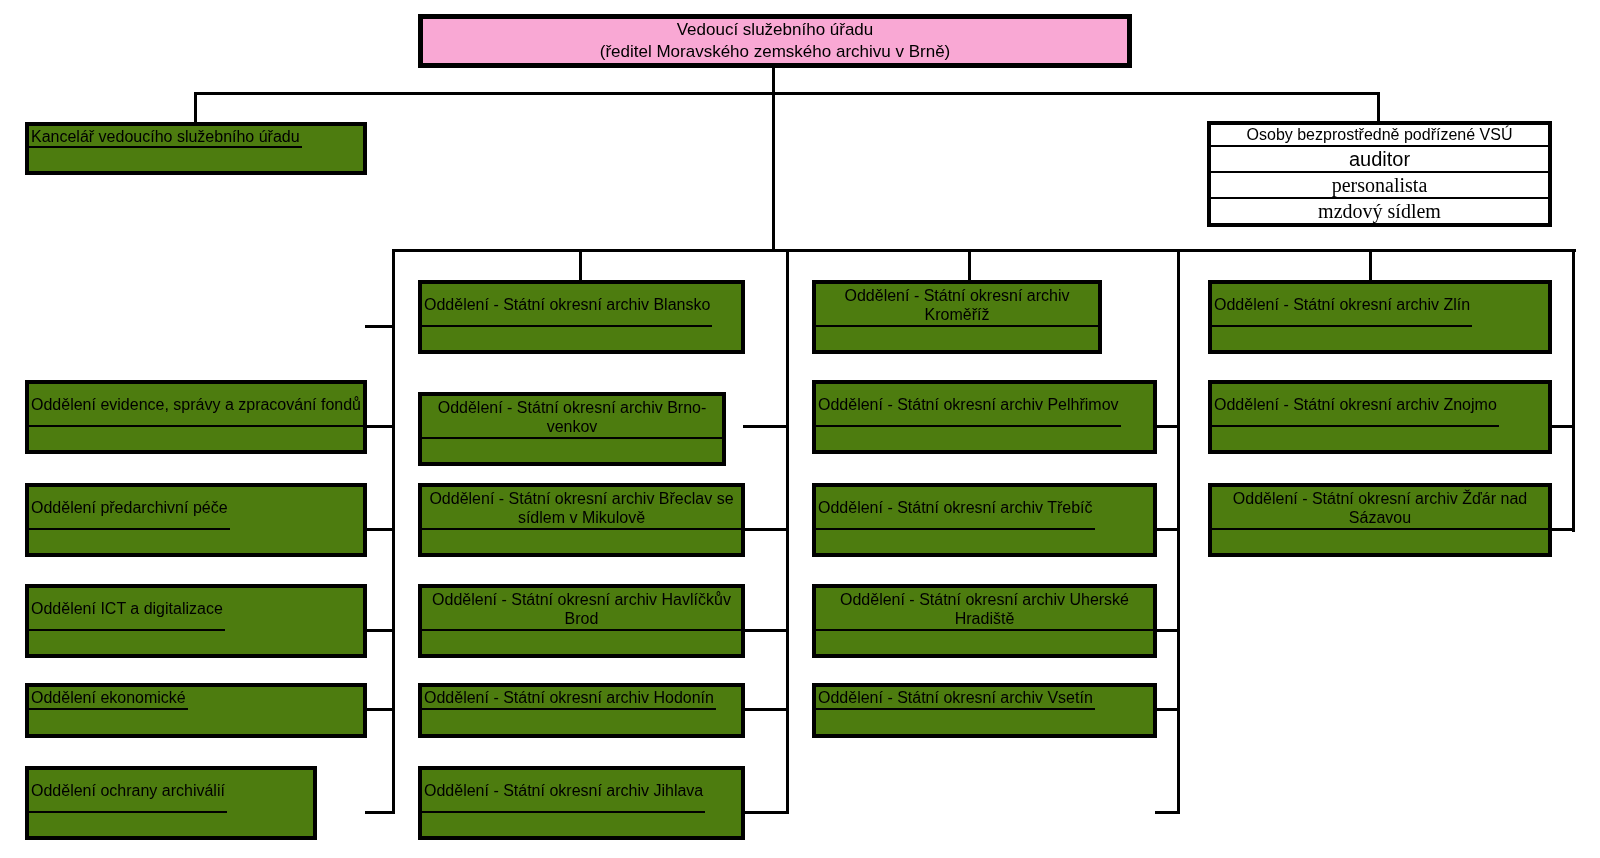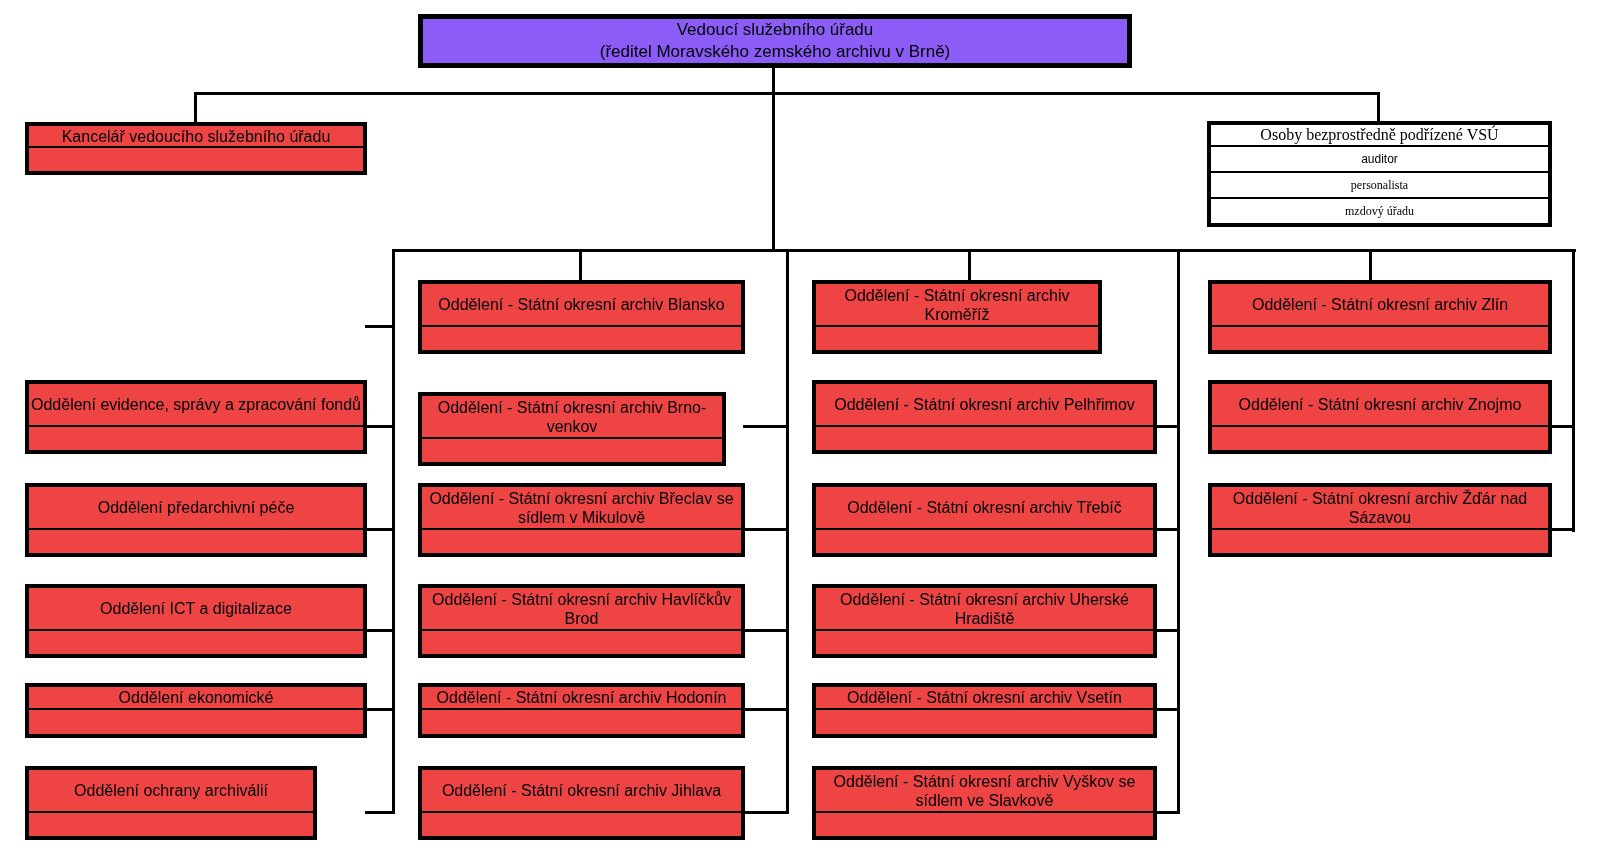--- a/index.html
+++ b/index.html
@@ -12,43 +12,43 @@
     overflow:hidden;
   }
   .stage{position:absolute;left:0;top:0;width:1600px;height:858px;}
   
   .ln{position:absolute;background:#000;}
   
   .node{
     position:absolute;
     box-sizing:border-box;
     border:4px solid #000;
-    background:#ef4444;
-    display:flex;
-    flex-direction:column;
+    background:#4d7c0f;
+    display:flex;
+    flex-direction:row;
   }
   .node .title{
     height:41px;
     border-bottom:2px solid #000;
     display:flex;
     align-items:center;
     justify-content:center;
     text-align:center;
     font-size:16px;
     line-height:19px;
     padding:0 2px;
   }
   .node.short .title{height:21px;}
   .node .void{flex:1;}
   
   .root{
     position:absolute;
     box-sizing:border-box;
     border:5px solid #000;
-    background:#8b5cf6;
+    background:#f9a8d4;
     display:flex;
     flex-direction:column;
     align-items:center;
     justify-content:center;
     text-align:center;
     font-size:17px;
     line-height:22px;
   }
   
   .kancelar .title{height:20px;}
@@ -58,26 +58,26 @@
     box-sizing:border-box;
     border:4px solid #000;
     background:#fff;
     display:flex;
     flex-direction:column;
   }
   .osoby .title{
     height:20px;
     border-bottom:2px solid #000;
     display:flex;align-items:center;justify-content:center;
-    font-size:16px;text-align:right;font-family:Liberation Serif, serif;
+    font-size:16px;text-align:right;
   }
   .osoby .orow{
     flex:1;
     display:flex;align-items:center;justify-content:center;
-    font-size:12px;text-align:center;
+    font-size:20px;text-align:center;
   }
   .osoby .orow + .orow{border-top:2px solid #000;font-family:Liberation Serif, serif;}
 </style>
 </head>
 <body>
 
 <div class="stage">
 
   <div class="ln" style="left:772px;top:68px;width:3px;height:182px"></div>
   <div class="ln" style="left:194px;top:92px;width:1186px;height:3px"></div>
@@ -123,21 +123,21 @@
 
   <div class="node kancelar" style="left:25px;top:122px;width:342px;height:53px">
     <div class="title">Kancelář vedoucího služebního úřadu</div>
     <div class="void"></div>
   </div>
 
   <div class="osoby" style="left:1207px;top:121px;width:345px;height:106px">
     <div class="title">Osoby bezprostředně podřízené VSÚ</div>
     <div class="orow">auditor</div>
     <div class="orow">personalista</div>
-    <div class="orow">mzdový úřadu</div>
+    <div class="orow">mzdový sídlem</div>
   </div>
 
   <div class="node" style="left:25px;top:380px;width:342px;height:74px">
     <div class="title">Oddělení evidence, správy a zpracování fondů</div>
     <div class="void"></div>
   </div>
   <div class="node" style="left:25px;top:483px;width:342px;height:74px">
     <div class="title">Oddělení předarchivní péče</div>
     <div class="void"></div>
   </div>
@@ -192,24 +192,20 @@
     <div class="void"></div>
   </div>
   <div class="node" style="left:812px;top:584px;width:345px;height:74px">
     <div class="title">Oddělení - Státní okresní archiv Uherské Hradiště</div>
     <div class="void"></div>
   </div>
   <div class="node short" style="left:812px;top:683px;width:345px;height:55px">
     <div class="title">Oddělení - Státní okresní archiv Vsetín</div>
     <div class="void"></div>
   </div>
-  <div class="node" style="left:812px;top:766px;width:345px;height:74px">
-    <div class="title">Oddělení - Státní okresní archiv Vyškov se sídlem ve Slavkově</div>
-    <div class="void"></div>
-  </div>
 
   <div class="node" style="left:1208px;top:280px;width:344px;height:74px">
     <div class="title">Oddělení - Státní okresní archiv Zlín</div>
     <div class="void"></div>
   </div>
   <div class="node" style="left:1208px;top:380px;width:344px;height:74px">
     <div class="title">Oddělení - Státní okresní archiv Znojmo</div>
     <div class="void"></div>
   </div>
   <div class="node" style="left:1208px;top:483px;width:344px;height:74px">

